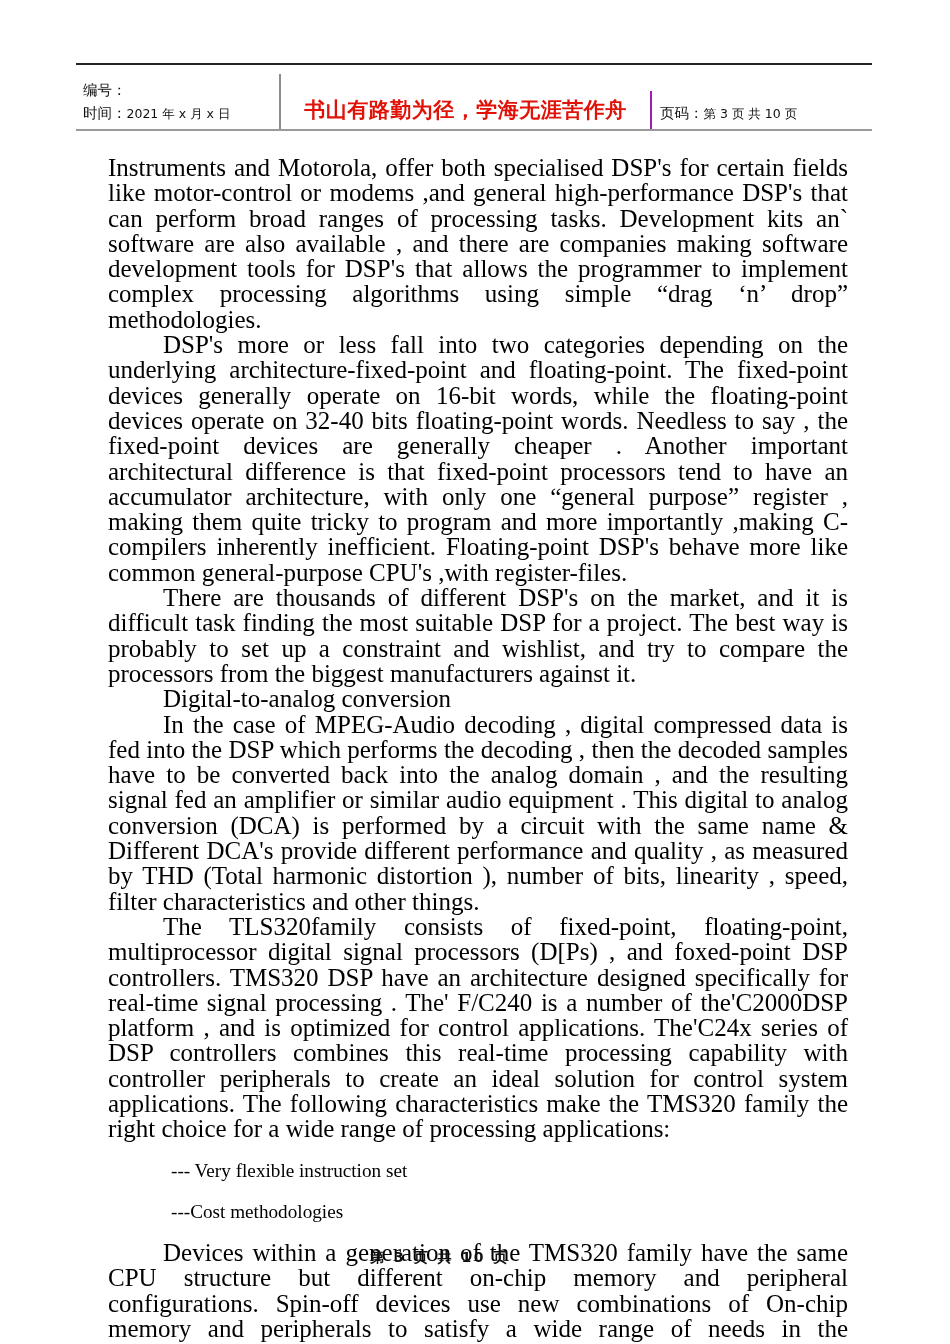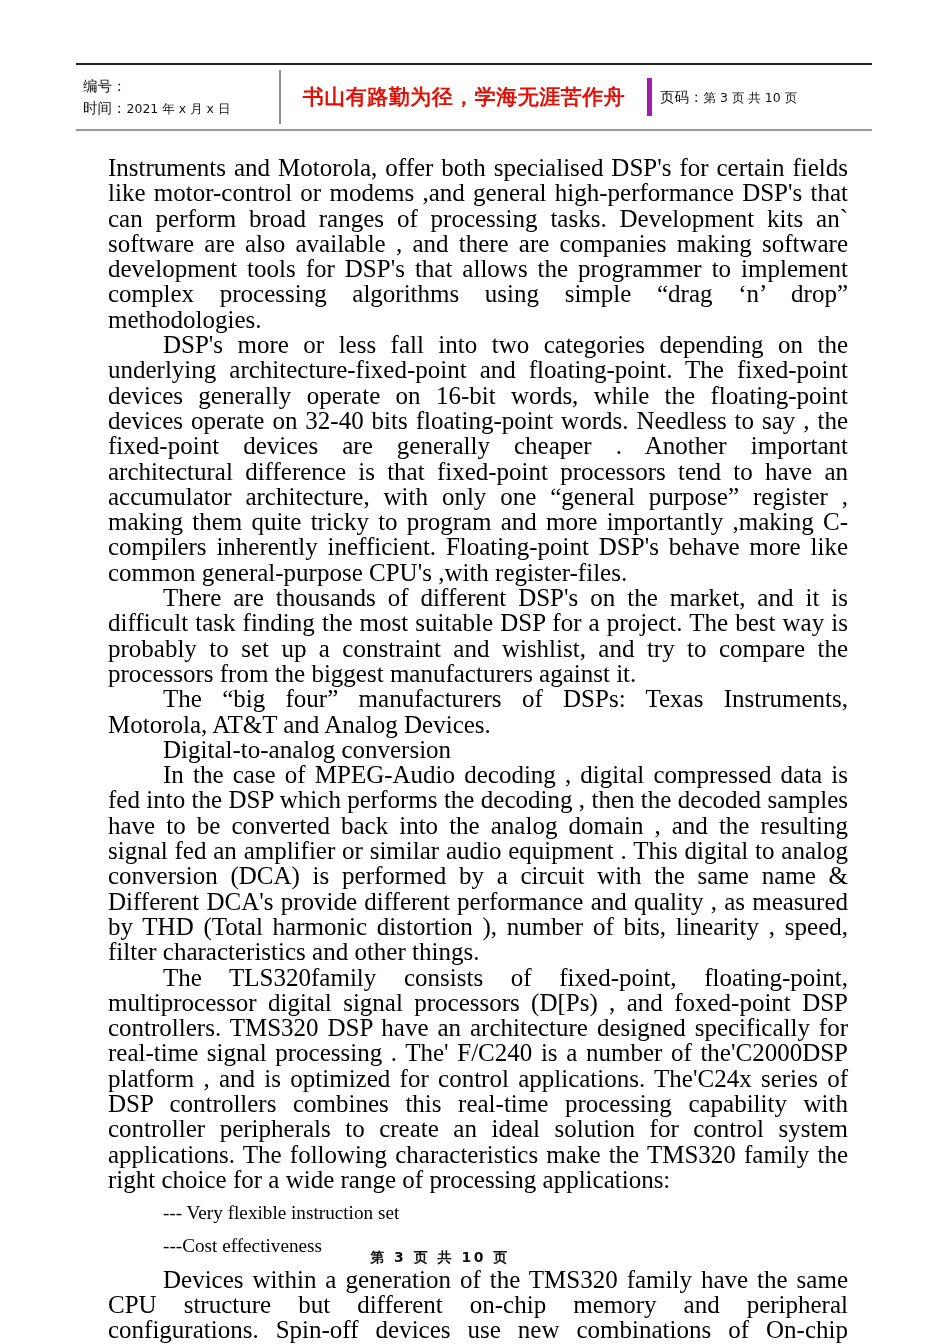--- a/index.html
+++ b/index.html
@@ -29,38 +29,38 @@
     position: absolute;
     left: 76px;
     top: 63px;
     width: 796px;
     border-top: 2px solid #232323;
     border-bottom: 2px solid #9a9a9a;
     box-sizing: border-box;
   }
   .header-row {
     display: flex;
-    align-items: center;
+    align-items: flex-end;
     min-height: 64px;
   }
   .hcell {
     box-sizing: border-box;
     display: flex;
     flex-direction: column;
     justify-content: center;
   }
   .hcell-left {
     width: 205px;
     padding: 5px 0 5px 7px;
     border-right: 2px solid #8d8d8d;
   }
   .hcell-mid {
     flex: 1 1 auto;
     padding: 5px 10px;
-    border-right: 5px solid #a21caf;
+    border-right: 2px solid #a21caf;
     align-items: center;
     justify-content: center;
   }
   .hcell-right {
     width: 220px;
     padding: 5px 0 5px 8px;
   }
 
   .cn {
     font-family: "DejaVu Sans", "Liberation Sans", sans-serif;
@@ -98,21 +98,21 @@
   }
   p.para.noindent {
     text-indent: 0;
   }
   .bullets {
     margin: 0;
     padding: 0;
     list-style: none;
   }
   .bullets li {
-    margin: 8px;
+    margin: 16px;
     font-size: 19.2px;
     line-height: 25.3px;
     text-align: left;
     padding-left: 47px;
     white-space: pre;
   }
 
   
   .footer {
     position: absolute;
@@ -156,32 +156,31 @@
   </div>
 
   <div class="content">
 
     <p class="para noindent">Instruments and Motorola, offer both specialised DSP's  for certain fields like motor-control or modems ,and general high-performance DSP's that can perform broad ranges of processing tasks. Development kits an` software are also available , and there are companies making software development tools for DSP's that allows the programmer to implement complex processing algorithms using simple “drag ‘n’ drop” methodologies.</p>
 
     <p class="para">DSP's more or less fall into two categories depending on the underlying architecture-fixed-point and floating-point. The fixed-point devices generally operate on 16-bit words, while the floating-point devices operate on 32-40 bits floating-point words. Needless to say , the fixed-point devices are generally cheaper . Another important architectural difference is that fixed-point processors tend to have an accumulator architecture, with only one “general purpose” register , making them quite tricky to program and more importantly ,making C-compilers inherently inefficient. Floating-point DSP's behave more like common general-purpose CPU's ,with register-files.</p>
 
     <p class="para">There are thousands of different DSP's on the market, and it is difficult task finding the most suitable DSP for a project. The best way is probably to set up a constraint and wishlist, and try to compare the processors from the biggest manufacturers against it.</p>
 
-    <p class="para">The “big four” manufacturers of DSPs: Texas Instruments, Motorola, AT&amp;T and Analog Devices.</p>
 
     <p class="para">Digital-to-analog conversion</p>
 
     <p class="para">In the case of MPEG-Audio decoding , digital compressed data is fed into the DSP which performs the decoding , then the decoded samples have to be converted back into the analog domain , and the resulting signal fed an amplifier or similar audio equipment . This digital to analog conversion (DCA) is performed by a circuit with the same name &amp; Different DCA's provide different performance and quality , as measured by THD (Total harmonic distortion ), number of bits, linearity , speed, filter characteristics and other things.</p>
 
 
     <p class="para">The TLS320family consists of fixed-point, floating-point, multiprocessor digital signal processors (D[Ps) , and foxed-point DSP controllers. TMS320 DSP have an architecture designed specifically for real-time signal processing . The' F/C240 is a number of the'C2000DSP platform , and is optimized for control applications. The'C24x series of DSP controllers combines this real-time processing capability with controller peripherals to create an ideal solution for control system applications. The following characteristics make the TMS320 family the right choice for a wide range of processing applications:</p>
 
     <ul class="bullets">
       <li>--- Very flexible instruction set</li>
-      <li>---Cost effectiveness</li>
+      <li>---Cost methodologies</li>
     </ul>
 
     <p class="para">Devices within a generation of  the TMS320 family have the same CPU structure but different on-chip memory and peripheral configurations. Spin-off devices use new combinations of On-chip memory and peripherals to satisfy a wide range of needs in the worldwide electronics market. By integrating memory and peripherals onto a single chip , TMS320 devices reduce system costs and save circuit board space.</p>
 
   </div>
 
   <div class="footer">
     <span class="fcn">第 3 页 共 10 页</span>
   </div>
 

